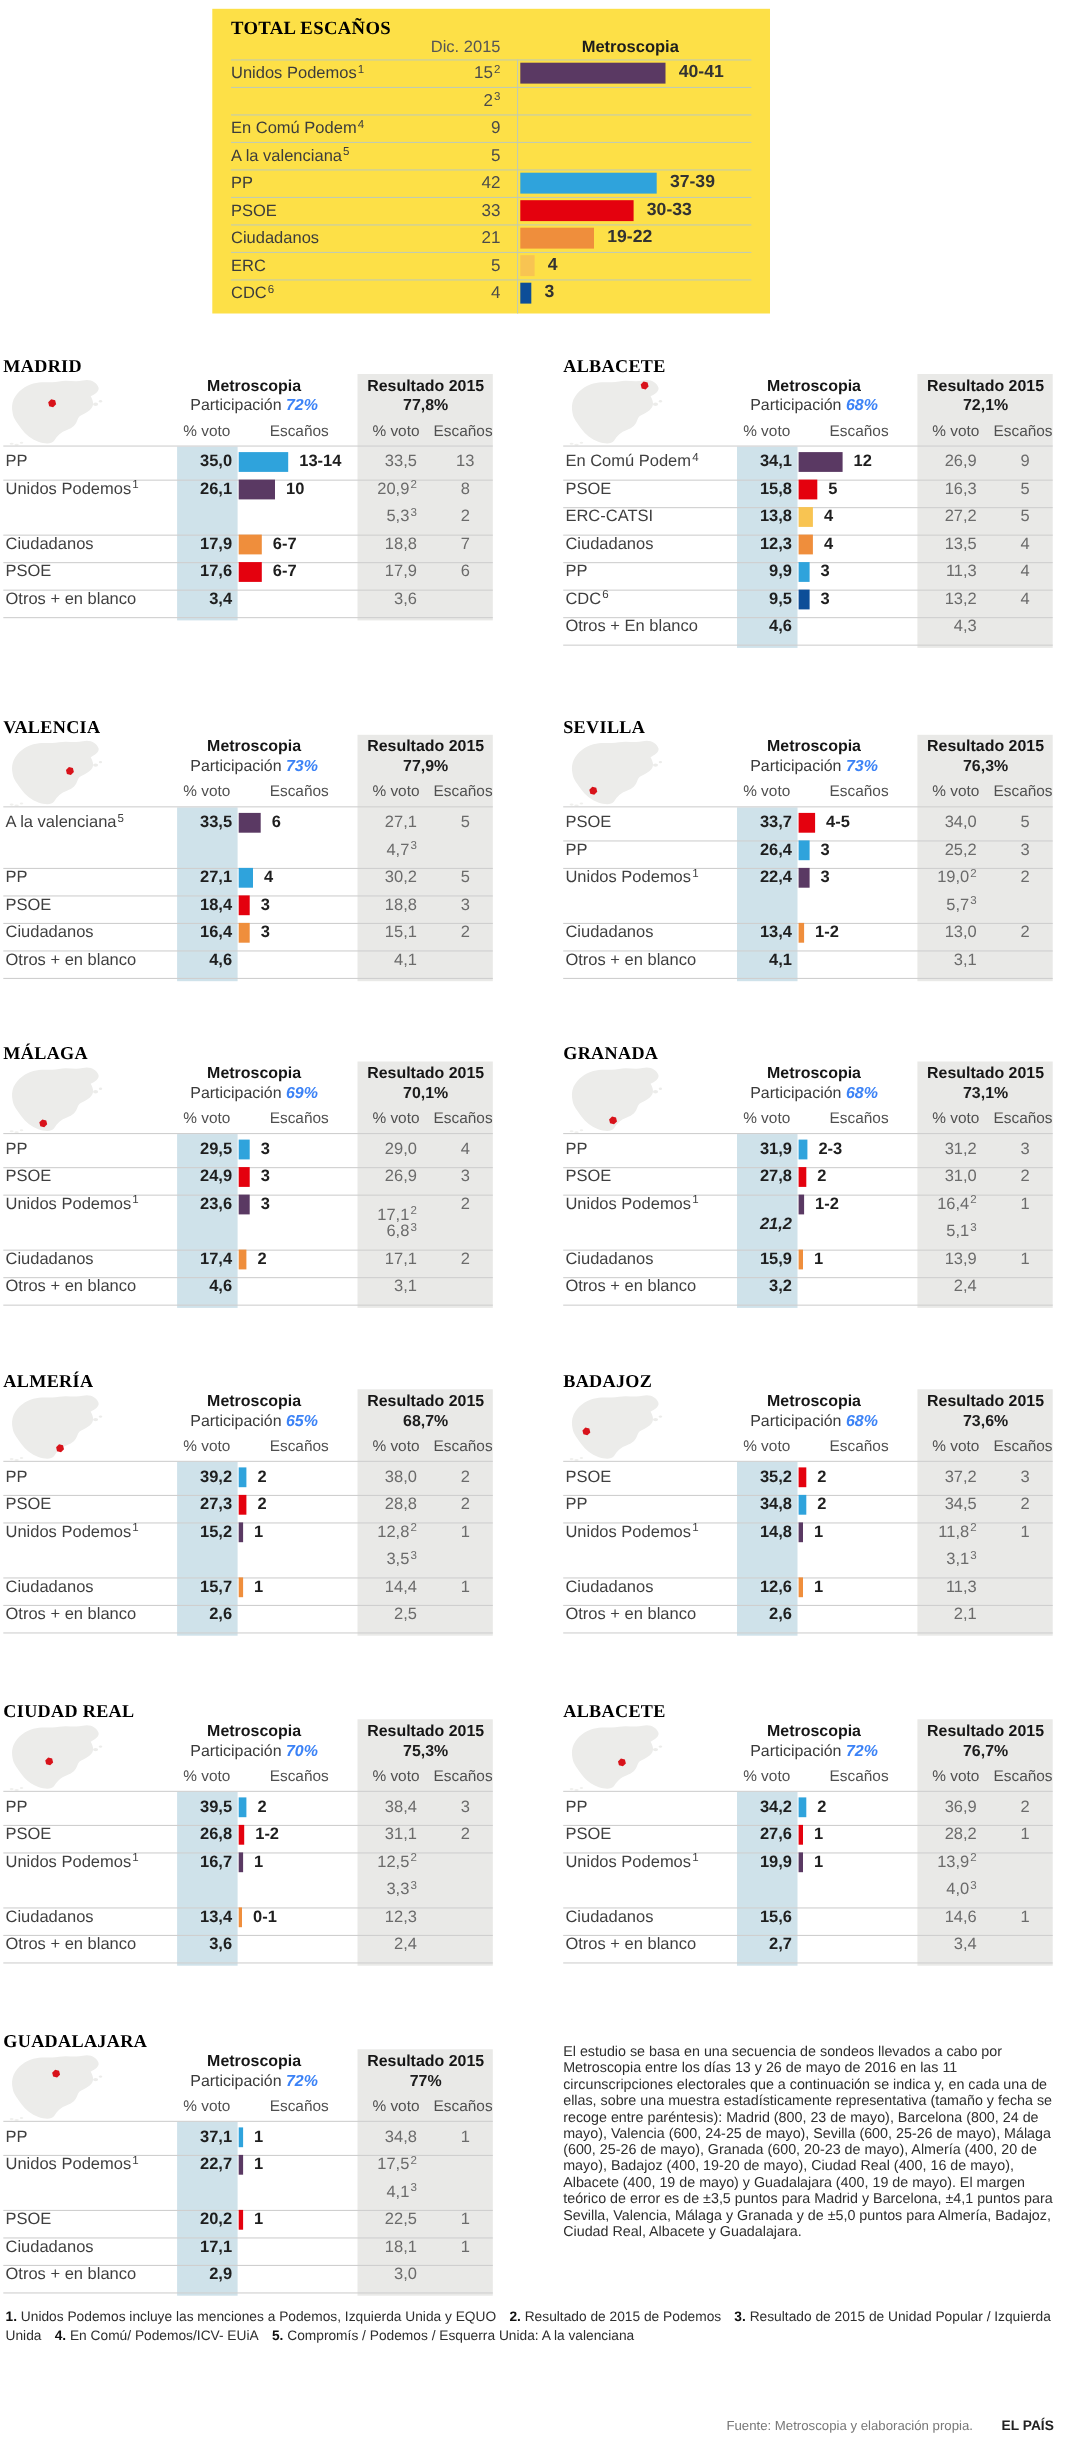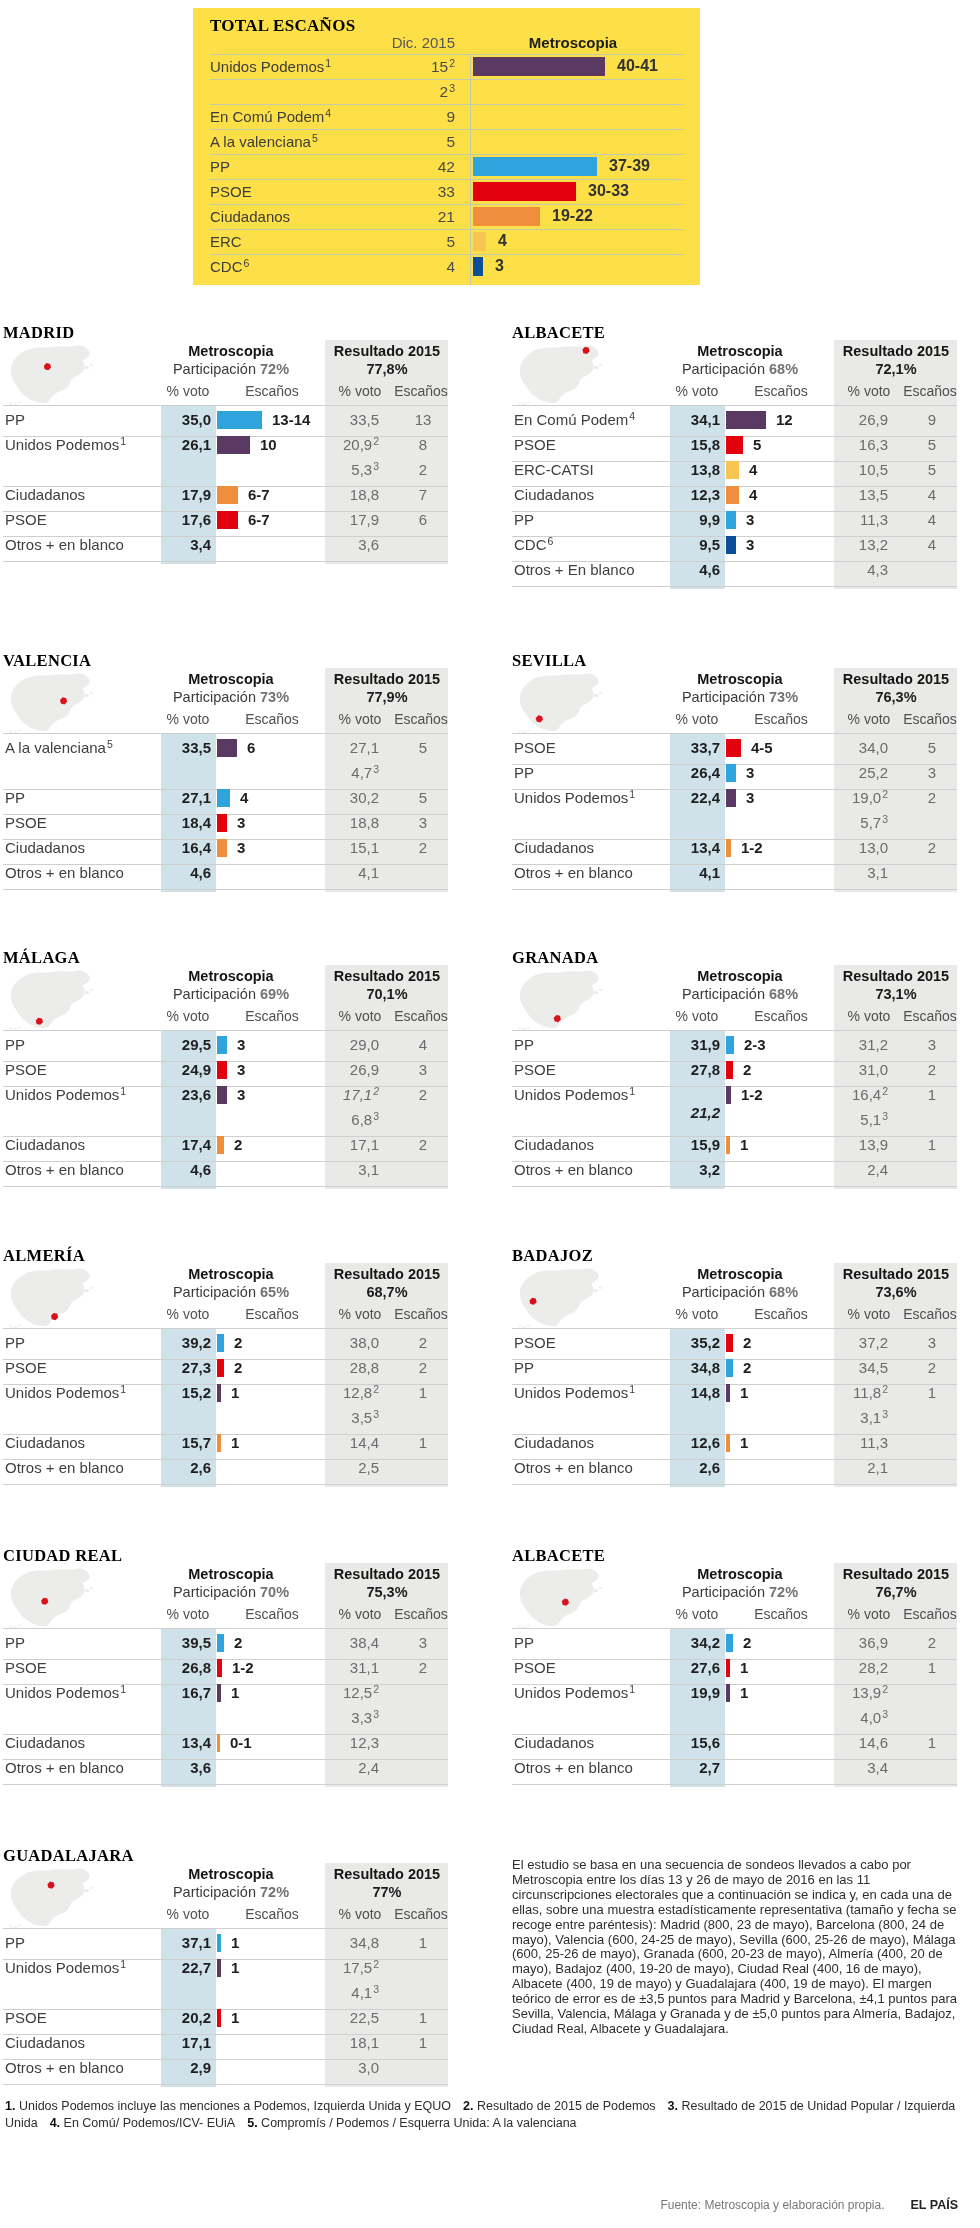--- a/index.html
+++ b/index.html
@@ -15,21 +15,21 @@
   .tc-val{position:absolute;left:150px;width:112px;text-align:right;font-size:15.5px;color:#4a4a4a;}
   .tc-bar{position:absolute;height:19px;}
   .tc-range{position:absolute;font-size:16px;font-weight:bold;color:#323232;white-space:nowrap;}
   .hline{position:absolute;height:1px;}
   .vline{position:absolute;width:1px;}
   .sup{font-size:10.5px;position:relative;top:-5px;margin-left:1px;}
   .table-card{position:absolute;width:460px;}
   .t-title{position:absolute;left:0;top:0;font-size:16.5px;letter-spacing:.3px;font-family:"Liberation Serif",serif;font-weight:bold;color:#000;white-space:nowrap;}
   .t-metro{position:absolute;left:150px;top:20px;width:156px;text-align:center;font-size:14.5px;font-weight:bold;color:#151515;}
   .t-part{position:absolute;left:140px;top:38px;width:176px;text-align:center;font-size:14.5px;color:#3a3a3a;}
-  .t-part b{color:#737373;}
+  .t-part b{color:#3b82f6;font-style:italic;}
   .t-colhead{position:absolute;top:60px;font-size:14px;color:#4f4f4f;text-align:center;white-space:nowrap;}
   .t-res{position:absolute;left:324px;top:20px;width:120px;text-align:center;font-size:14.5px;font-weight:bold;color:#151515;}
   .t-resval{position:absolute;left:324px;top:38px;width:120px;text-align:center;font-size:14.5px;font-weight:bold;color:#1c1c1c;}
   .party{position:absolute;left:2px;font-size:15px;color:#3f3f3f;white-space:nowrap;}
   .pct{position:absolute;left:150px;width:58px;text-align:right;font-size:15px;font-weight:bold;color:#1e1e1e;}
   .sbar{position:absolute;height:18px;}
   .seats{position:absolute;font-size:15px;font-weight:bold;color:#1e1e1e;white-space:nowrap;}
   .v15{position:absolute;left:290px;width:86px;text-align:right;font-size:15px;color:#6b6b6b;}
   .e15{position:absolute;left:398px;width:44px;text-align:center;font-size:15px;color:#6b6b6b;}
   #methodology{position:absolute;left:512px;top:1858px;width:452px;font-size:13px;line-height:14.9px;color:#2e2e2e;text-align:left;}
@@ -186,21 +186,21 @@
         <div class="pct" style="top: 113px;">15,8</div>
         <div class="sbar" style="left: 214px; top: 113px; width: 17px; background: rgb(228, 1, 14);"></div>
         <div class="seats" style="left: 241px; top: 113px;">5</div>
         <div class="v15" style="top: 113px;">16,3</div>
         <div class="e15" style="top: 113px;">5</div>
         <div class="hline" style="left: 0px; top: 138px; width: 445px; background: rgb(207, 207, 207);"></div>
         <div class="party" style="top: 138px;">ERC-CATSI</div>
         <div class="pct" style="top: 138px;">13,8</div>
         <div class="sbar" style="left: 214px; top: 138px; width: 13px; background: rgb(248, 196, 82);"></div>
         <div class="seats" style="left: 237px; top: 138px;">4</div>
-        <div class="v15" style="top: 138px;">10,5</div>
+        <div class="v15" style="top: 138px;">27,2</div>
         <div class="e15" style="top: 138px;">5</div>
         <div class="hline" style="left: 0px; top: 163px; width: 445px; background: rgb(207, 207, 207);"></div>
         <div class="party" style="top: 163px;">Ciudadanos</div>
         <div class="pct" style="top: 163px;">12,3</div>
         <div class="sbar" style="left: 214px; top: 163px; width: 13px; background: rgb(239, 142, 60);"></div>
         <div class="seats" style="left: 237px; top: 163px;">4</div>
         <div class="v15" style="top: 163px;">13,5</div>
         <div class="e15" style="top: 163px;">4</div>
         <div class="hline" style="left: 0px; top: 188px; width: 445px; background: rgb(207, 207, 207);"></div>
         <div class="party" style="top: 188px;">PP</div>
@@ -373,21 +373,21 @@
         <div class="pct" style="top: 113px;">24,9</div>
         <div class="sbar" style="left: 214px; top: 113px; width: 10px; background: rgb(228, 1, 14);"></div>
         <div class="seats" style="left: 234px; top: 113px;">3</div>
         <div class="v15" style="top: 113px;">26,9</div>
         <div class="e15" style="top: 113px;">3</div>
         <div class="hline" style="left: 0px; top: 138px; width: 445px; background: rgb(207, 207, 207);"></div>
         <div class="party" style="top: 138px;">Unidos Podemos<span class="sup">1</span></div>
         <div class="pct" style="top: 138px;">23,6</div>
         <div class="sbar" style="left: 214px; top: 138px; width: 10px; background: rgb(90, 57, 99);"></div>
         <div class="seats" style="left: 234px; top: 138px;">3</div>
-        <div class="v15" style="top: 138px; font-style: italic;">17,1<span class="sup">2</span></div>
+        <div class="v15" style="top: 148px;">17,1<span class="sup">2</span></div>
         <div class="e15" style="top: 138px;">2</div>
         <div class="v15" style="top: 163px;">6,8<span class="sup">3</span></div>
         <div class="hline" style="left: 0px; top: 188px; width: 445px; background: rgb(207, 207, 207);"></div>
         <div class="party" style="top: 188px;">Ciudadanos</div>
         <div class="pct" style="top: 188px;">17,4</div>
         <div class="sbar" style="left: 214px; top: 188px; width: 7px; background: rgb(239, 142, 60);"></div>
         <div class="seats" style="left: 231px; top: 188px;">2</div>
         <div class="v15" style="top: 188px;">17,1</div>
         <div class="e15" style="top: 188px;">2</div>
         <div class="hline" style="left: 0px; top: 213px; width: 445px; background: rgb(207, 207, 207);"></div>

